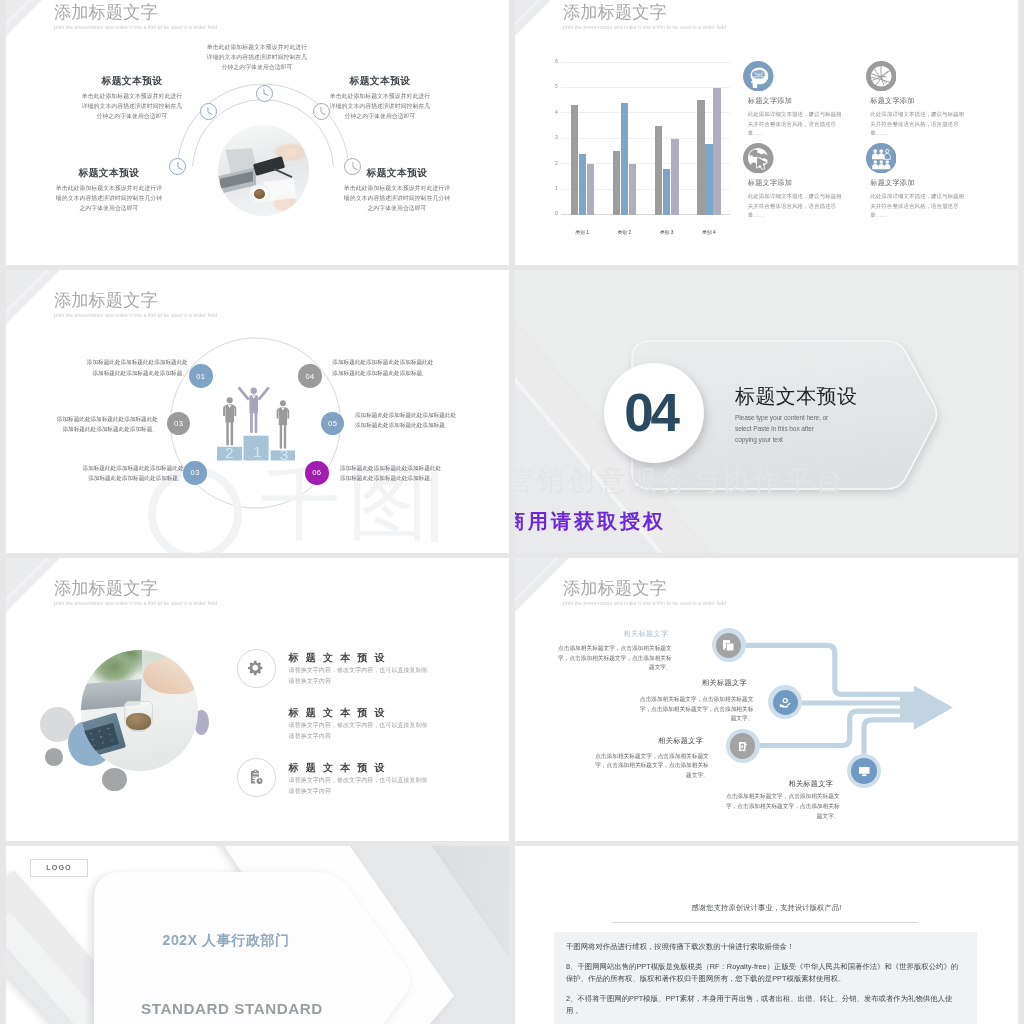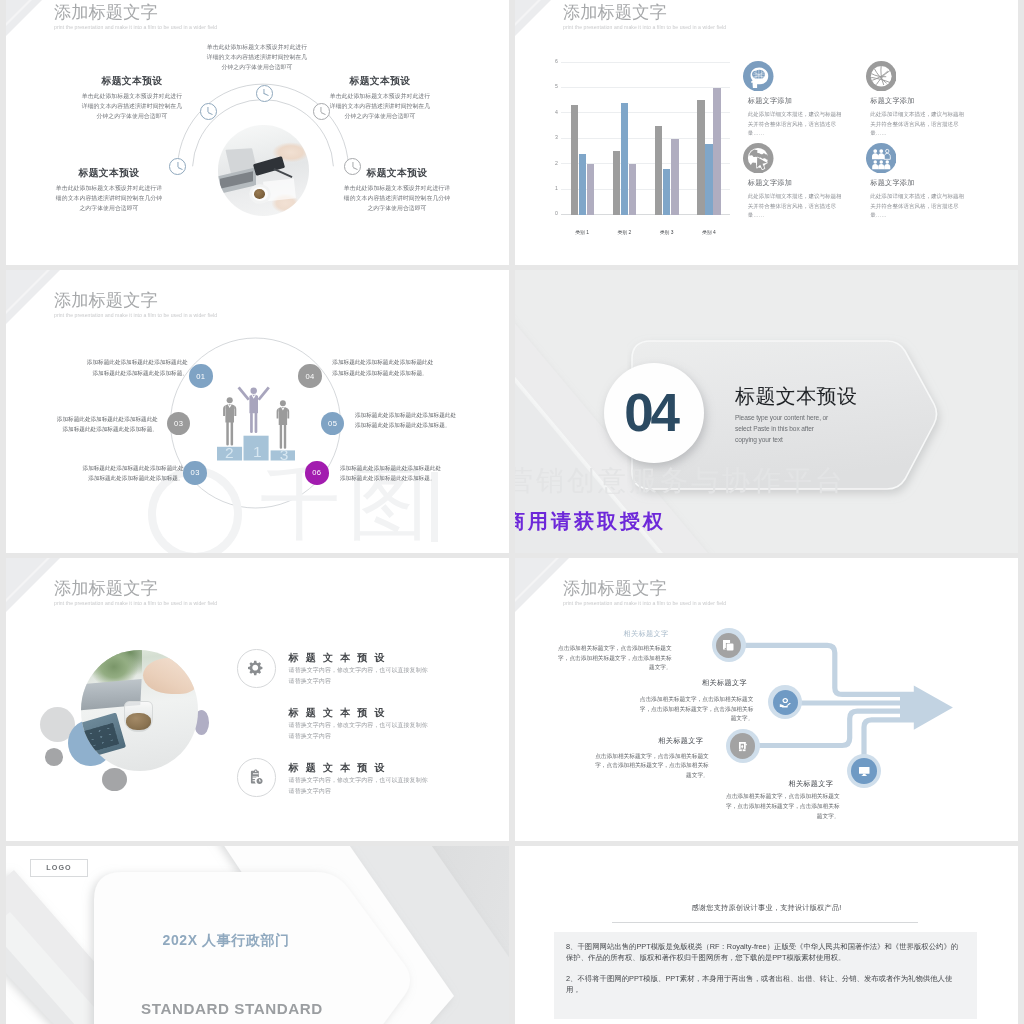--- a/index.html
+++ b/index.html
@@ -588,18 +588,19 @@
     <span>LOGO</span>
   </div>
   <div class="s7eyebrow">202X 人事行政部门</div>
   <div class="s7sub">STANDARD STANDARD</div>
 </div>
 
 <div class="slide c2 r4">
   <div class="s8sub">感谢您支持原创设计事业，支持设计版权产品!</div>
   <div class="s8rule"></div>
   <div class="s8box" id="s8paras">
+        <div class="s8p">千图网将对作品进行维权，按照传播下载次数的十倍进行索取赔偿金！</div>
         <div class="s8p">8、千图网网站出售的PPT模版是免版税类（RF：Royalty-free）正版受《中华人民共和国著作法》和《世界版权公约》的保护、作品的所有权、版权和著作权归千图网所有，您下载的是PPT模版素材使用权。</div>
         <div class="s8p">2、不得将千图网的PPT模版、PPT素材，本身用于再出售，或者出租、出借、转让、分销、发布或者作为礼物供他人使用，</div>
       </div>
 </div>
 
 </div>
 
 </body></html>

